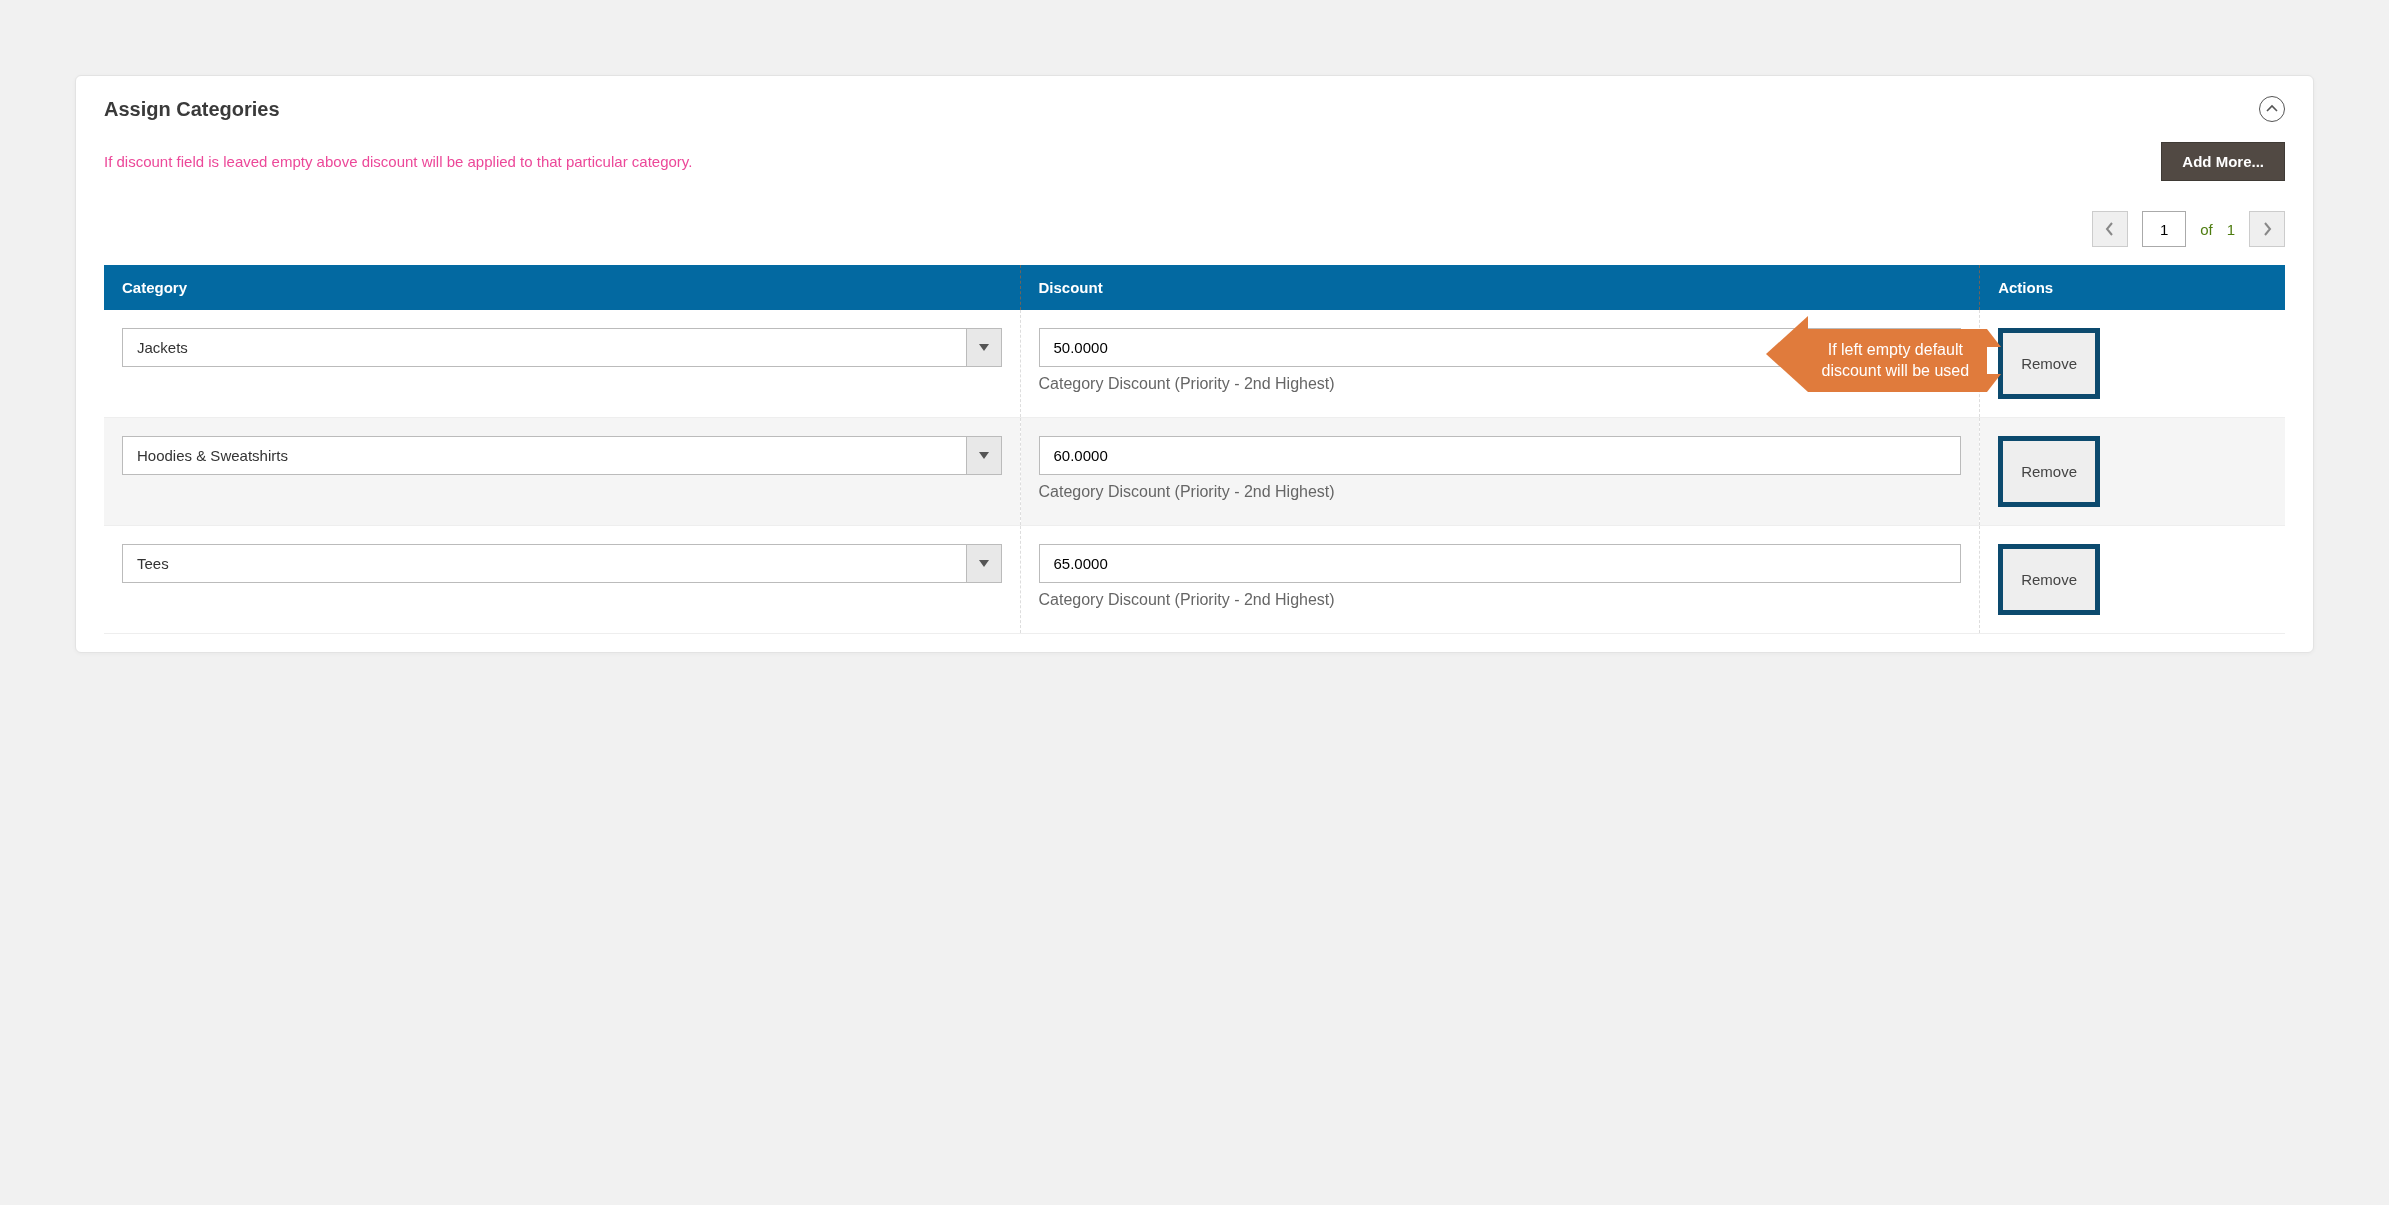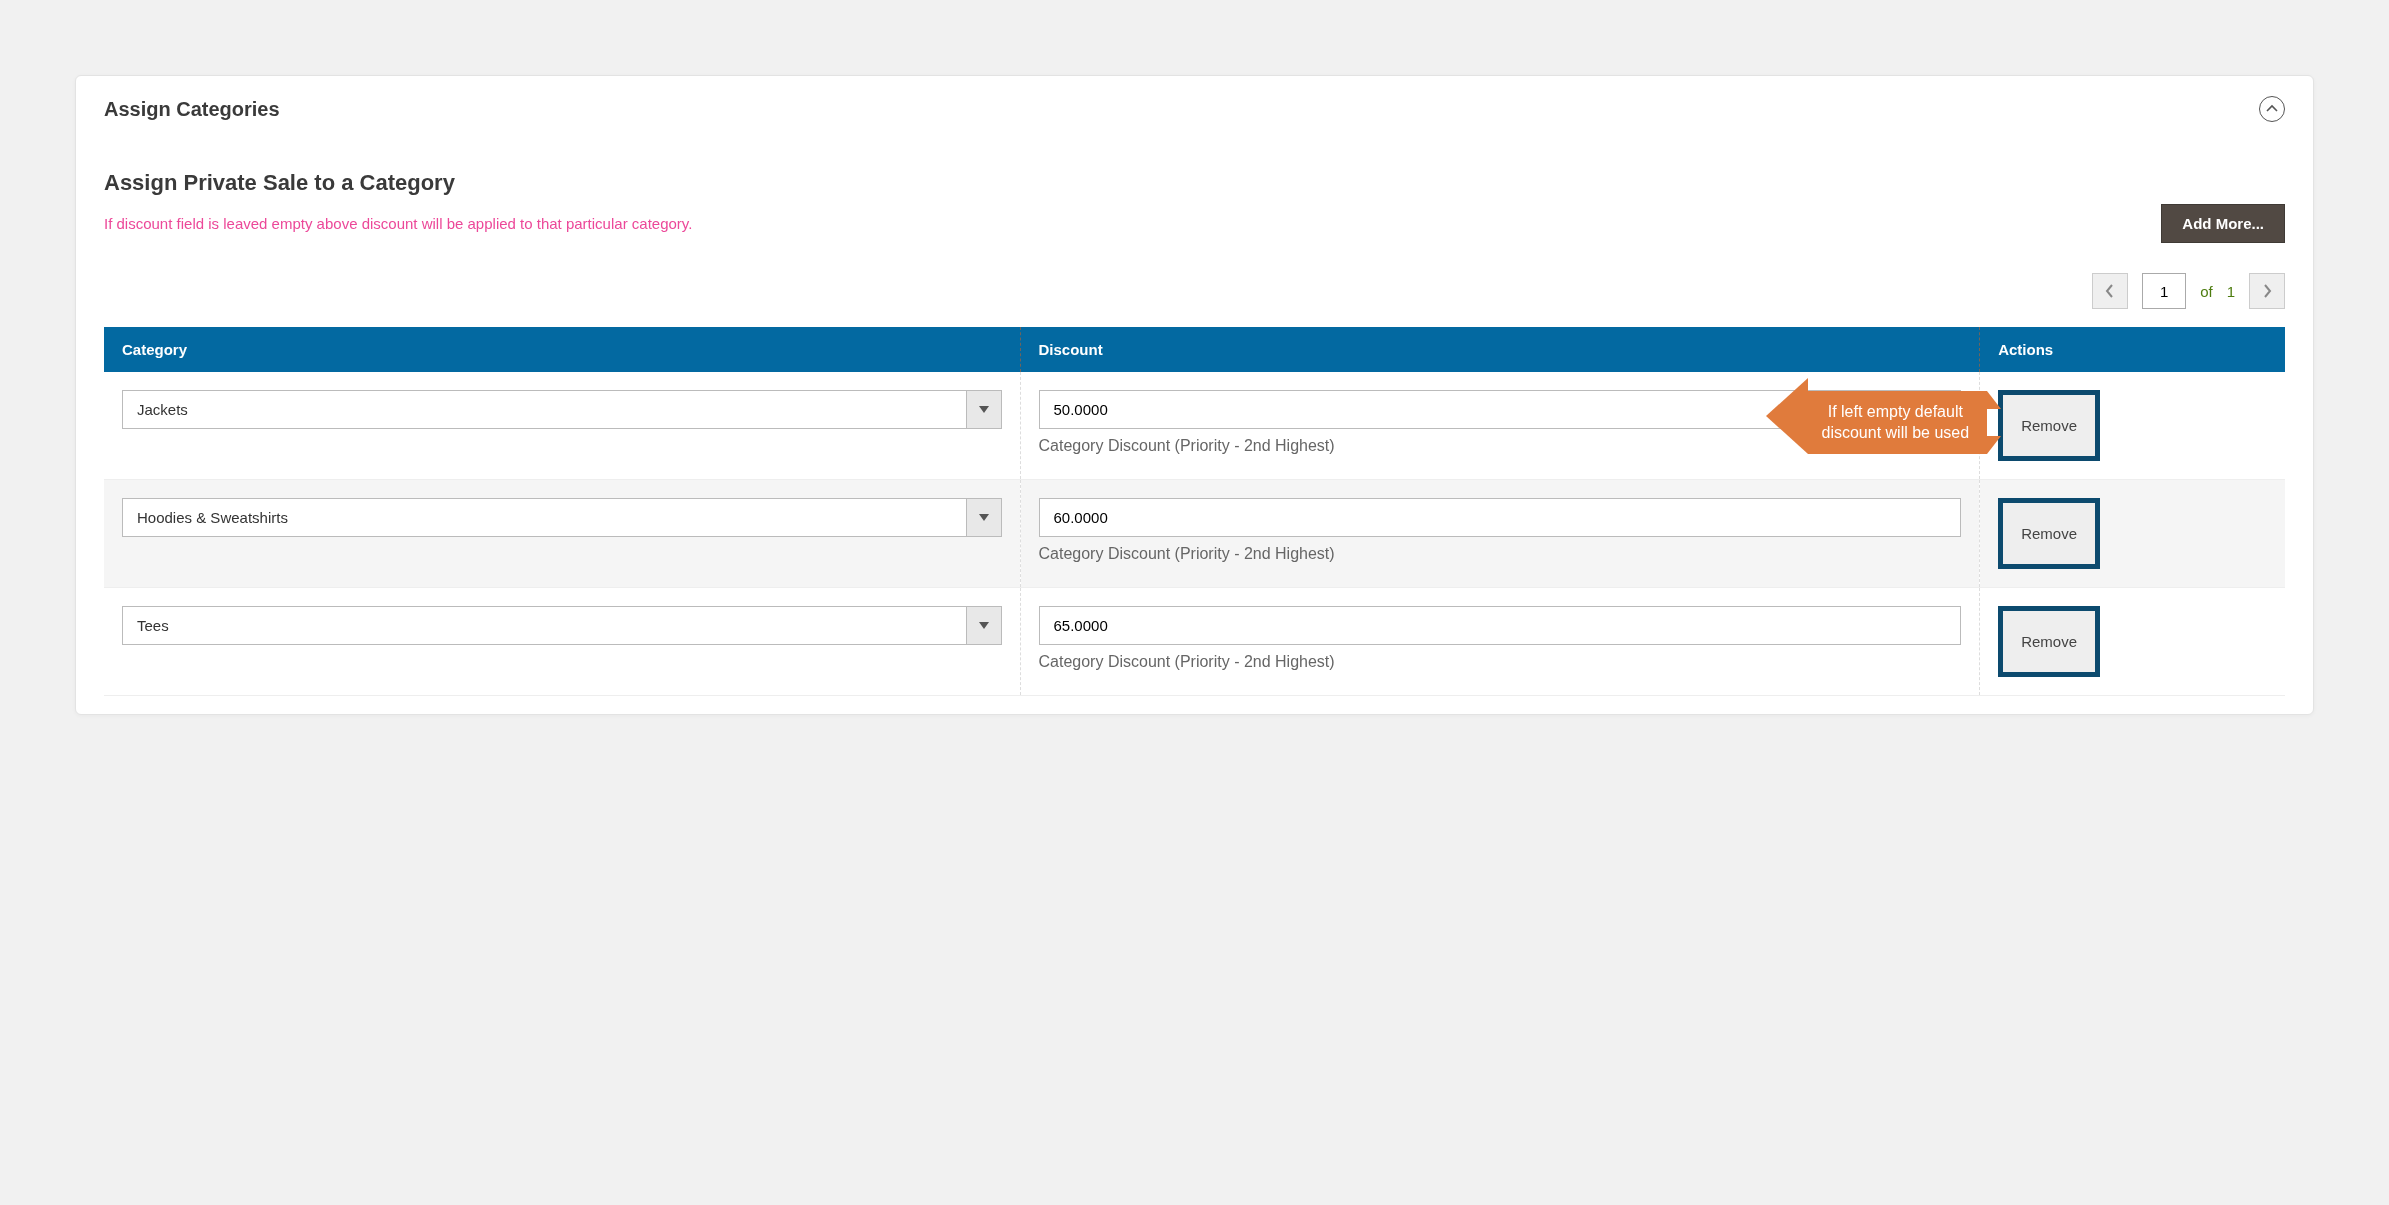--- a/index.html
+++ b/index.html
@@ -207,21 +207,20 @@
   <div class="panel-header">
     <div class="panel-title">Assign Categories</div>
     <div class="collapse-btn">
       <svg viewBox="0 0 12 12">
           <path d="M1 8 L6 3 L11 8" stroke="#555" stroke-width="1.6" fill="none"></path>
         </svg>
     </div>
   </div>
 
   <div class="section">
-    <h2>Assign Private Sale to a Category</h2>
     <div class="help-row">
       <div class="help-text">If discount field is leaved empty above discount will be applied to that particular category.</div>
       <button class="btn-primary">Add More...</button>
     </div>
 
     <div class="pager">
       <button class="pager-btn">
         <svg viewBox="0 0 10 14">
             <path d="M7 1 L2 7 L7 13" stroke="#888" stroke-width="2" fill="none"></path>
           </svg>

